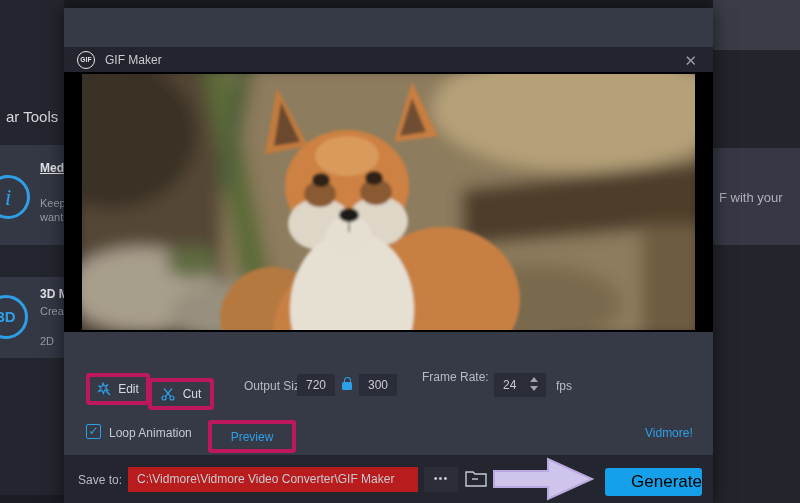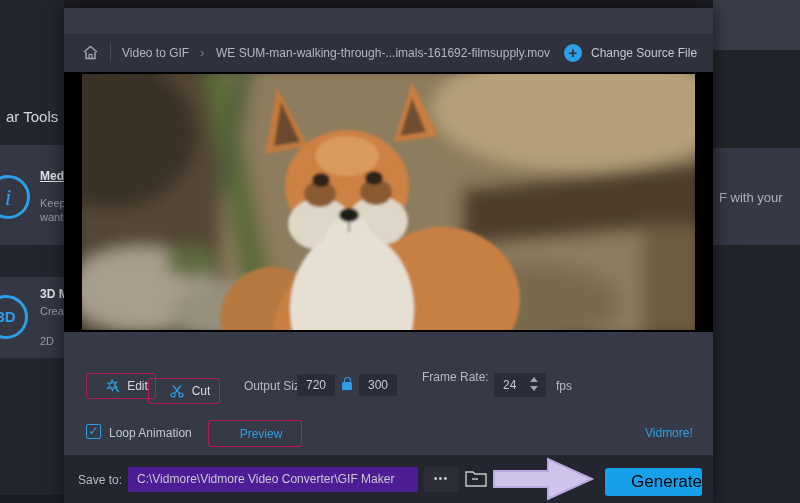--- a/index.html
+++ b/index.html
@@ -58,22 +58,22 @@
   .play-tri{left:8px;top:6px;width:0;height:0;border-left:8px solid #9fa1ab;
     border-top:5px solid transparent;border-bottom:5px solid transparent;}
   .track{left:60px;top:12px;width:392px;height:3px;background:#565a66;border-radius:2px;}
   .thumb{left:-1px;top:-3px;width:9px;height:9px;background:#fff;border-radius:50%;}
   .time{right:34px;top:6px;font-size:12px;white-space:nowrap;}
   .time .cur{color:#2d8fe2;}
   .time .tot{color:#9fa1ab;}
   .speaker{right:8px;top:4px;}
 
   .toolbar{left:0;top:350px;width:649px;height:54px;background:#363a46;border-top:1px solid #4246522;}
-  .btn-outline{border:1px solid #be185d;border-radius:3px;background:transparent;
-    color:#d6d8de;font-size:12px;display:flex;align-items:center;justify-content:center;gap:7px;cursor:pointer;padding-left:12px;}
+  .btn-outline{border:4px solid #be185d;border-radius:3px;background:transparent;
+    color:#d6d8de;font-size:12px;display:flex;align-items:center;justify-content:center;gap:7px;cursor:pointer;}
   .edit-btn{left:22px;top:15px;width:56px;height:24px;}
   .cut-btn{left:84px;top:20px;width:58px;height:24px;text-align:right;}
   .lbl{font-size:12px;color:#b8bac2;white-space:nowrap;}
   .out-lbl{left:180px;top:21px;}
   .num-box{background:#2a2d37;color:#c8cad2;font-size:12px;text-align:center;line-height:22px;cursor:text;}
   .w-box{left:233px;top:16px;width:38px;height:22px;}
   .h-box{left:295px;top:16px;width:38px;height:22px;}
   .lock{left:277px;top:16px;width:12px;height:22px;}
   .lock-shackle{left:2.5px;top:3px;width:5px;height:5px;border:1.5px solid #2d9fe6;
     border-bottom:none;border-radius:4px 4px 0 0;}
@@ -90,39 +90,39 @@
 
   .optrow{left:0;top:404px;width:649px;height:43px;background:#363a46;}
   .checkbox{left:22px;top:12px;width:13px;height:13px;border:1.5px solid #2d9fe6;border-radius:2px;
     color:#2d9fe6;font-size:12px;font-weight:bold;line-height:13px;text-align:center;cursor:pointer;}
   .loop-lbl{left:45px;top:14px;font-size:12px;color:#c6c8d0;}
   .preview-btn{left:144px;top:8px;width:80px;height:25px;color:#2d9fe6;align-items:center;}
   .succeed{left:581px;top:14px;font-size:12px;color:#2d9fe6;}
 
   .footer{left:0;top:447px;width:649px;height:59px;background:#23262e;}
   .save-lbl{left:14px;top:18px;font-size:12px;color:#b8bac2;}
-  .path-box{left:64px;top:12px;width:290px;height:25px;background:#4c1d95;cursor:text;}
+  .path-box{left:64px;top:12px;width:290px;height:25px;background:#b91c1c;cursor:text;}
   .path-text{left:9px;top:5px;font-size:12px;color:#c8cad2;white-space:nowrap;overflow:hidden;width:275px;}
   .more-btn{left:360px;top:12px;width:34px;height:25px;background:#2b2e37;color:#c8cad2;
     font-size:11px;text-align:center;line-height:23px;letter-spacing:1px;cursor:pointer;}
   .folder-btn{left:400px;top:12px;width:28px;height:25px;cursor:pointer;}
   .arrow-anno{left:428px;top:1px;width:104px;height:46px;}
   .generate-btn{left:541px;top:13px;width:97px;height:28px;background:#16a0e9;border-radius:3px;
     color:#000000;font-size:17px;text-align:right;line-height:28px;cursor:pointer;}
 
   svg{display:block;}
 </style>
 </head>
 <body>
 
 <div class="abs bg-left">
   <div class="abs bg-left-header">ar Tools</div>
   <div class="abs bg-card bg-card1">
     <div class="abs bg-circle i1">i</div>
-    <div class="abs bg-card-title" style="top:24px;text-decoration:underline;">Med</div>
+    <div class="abs bg-card-title" style="top:16px;text-decoration:underline;">Med</div>
     <div class="abs bg-card-line" style="top:52px;">Keep</div>
     <div class="abs bg-card-line" style="top:66px;">want</div>
   </div>
   <div class="abs bg-card bg-card2">
     <div class="abs bg-circle i2">3D</div>
     <div class="abs bg-card-title" style="top:10px;">3D M</div>
     <div class="abs bg-card-line" style="top:28px;">Crea</div>
     <div class="abs bg-card-line" style="top:58px;">2D</div>
   </div>
 </div>
@@ -133,35 +133,20 @@
 <div class="abs bg-right-text">F with your</div>
 
 <div class="abs dialog">
 
   <div class="abs titlebar">
     <div class="abs gif-logo">GIF</div>
     <div class="abs win-title">GIF Maker</div>
     <div class="abs close-x">✕</div>
   </div>
 
-  <div class="abs breadcrumb">
-    <div class="abs home-ic">
-      <svg width="17" height="17" viewBox="0 0 17 17">
-        <path d="M2 8 L8.5 2.5 L15 8" fill="none" stroke="#a0a2ac" stroke-width="1.5"></path>
-        <path d="M4 8 L4 14.5 L13 14.5 L13 8" fill="none" stroke="#a0a2ac" stroke-width="1.5"></path>
-        <rect x="7" y="10.5" width="3" height="4" fill="none" stroke="#a0a2ac" stroke-width="1.2"></rect>
-      </svg>
-    </div>
-    <div class="abs bc-div"></div>
-    <div class="abs bc-section">Video to GIF</div>
-    <div class="abs bc-chev">›</div>
-    <div class="abs bc-file">WE SUM-man-walking-through-...imals-161692-filmsupply.mov</div>
-    <div class="abs plus-circle">+</div>
-    <div class="abs change-src">Change Source File</div>
-  </div>
 
   <div class="abs video">
     <svg width="613" height="256" viewBox="0 0 613 256" preserveAspectRatio="none">
       <defs>
         <filter id="bblur" x="-20%" y="-20%" width="140%" height="140%">
             <feGaussianBlur stdDeviation="8"></feGaussianBlur>
           </filter>
         <filter id="fblur" x="-20%" y="-20%" width="140%" height="140%">
             <feGaussianBlur stdDeviation="1.6"></feGaussianBlur>
           </filter>

